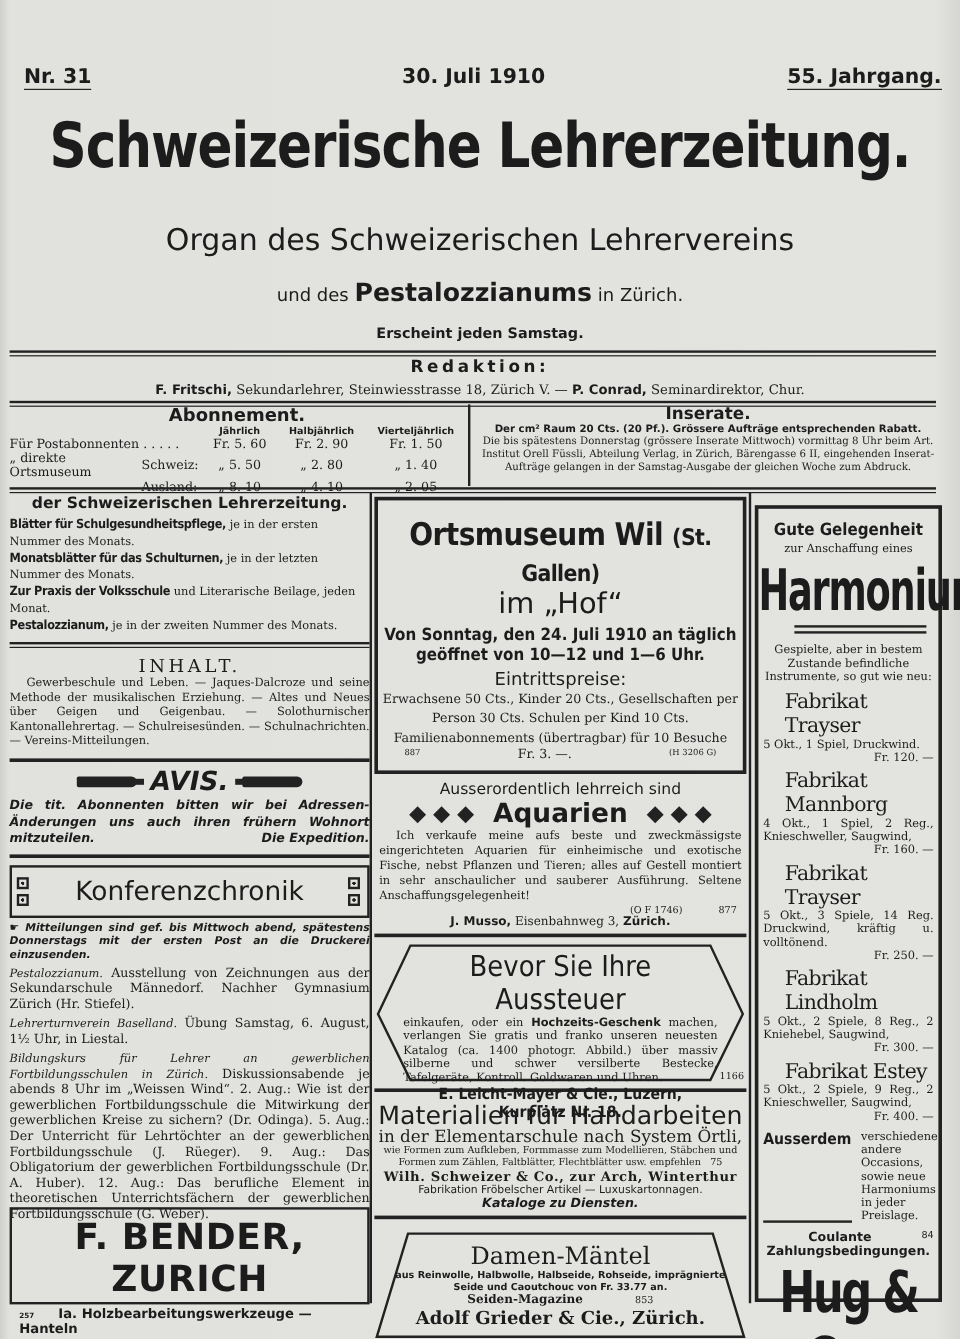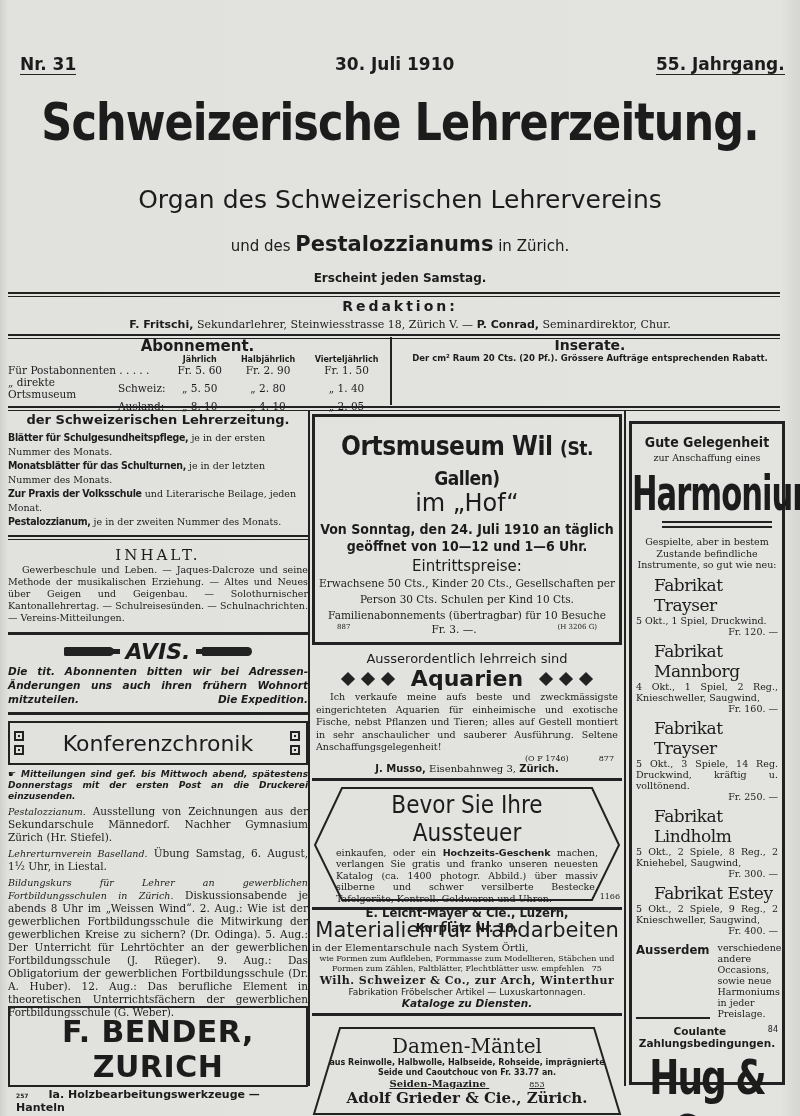--- a/index.html
+++ b/index.html
@@ -70,31 +70,31 @@
   .aqua-sig{text-align:center;font-size:10px;}
   .aqua-sig b{font-family:"DejaVu Sans",sans-serif;}
   .aus{margin-top:4px;height:118px;position:relative;text-align:center;}
   .aus svg{position:absolute;left:0;top:0;}
   .aus-in{position:relative;padding:6px 24px 0;}
   .aus-h{font:24px "DejaVu Sans Condensed","DejaVu Sans",sans-serif;}
   .aus-t{font-size:9.5px;line-height:11.5px;text-align:justify;}
   .aus-t b{font-family:"DejaVu Sans",sans-serif;}
   .aus-sig{font:bold 13px "DejaVu Sans Condensed","DejaVu Sans",sans-serif;margin-top:1px;}
   .mat-h{text-align:center;font:21px "DejaVu Sans",sans-serif;margin-top:8px;}
-  .mat-t{text-align:left;font-size:10px;line-height:12px;}
+  .mat-t{text-align:center;font-size:14px;line-height:12px;}
   .mat-s{font-size:8px;line-height:10px;text-align:center;}
   .mat-sig{text-align:center;font:bold 11px "DejaVu Serif",serif;letter-spacing:0.5px;}
   .mat-fab{text-align:center;font:9px "DejaVu Sans",sans-serif;}
   .mat-kat{text-align:center;font:bold italic 10.5px "DejaVu Sans",sans-serif;}
   .dam{margin-top:10px;height:90px;position:relative;text-align:center;}
   .dam svg{position:absolute;left:0;top:0;}
   .dam-in{position:relative;padding-top:8px;}
   .dam-h{font:20px "DejaVu Serif",serif;}
   .dam-t{font:bold 8px "DejaVu Sans",sans-serif;line-height:10px;}
-  .dam-m{font:bold 10px "DejaVu Serif",serif;text-decoration:underline;}
+  .dam-m{font:bold 10px "DejaVu Serif",serif;}
   .dam-sig{font:bold 15px "DejaVu Serif",serif;}
   .col3{left:629px;top:421px;width:150px;height:658px;border:3px solid #222;text-align:center;}
   .harm-1{font:bold 14px "DejaVu Sans Condensed","DejaVu Sans",sans-serif;margin-top:10px;}
   .harm-2{font-size:9.5px;margin-top:2px;}
   .harm-h{font:bold 34px "DejaVu Sans Condensed","DejaVu Sans",sans-serif;letter-spacing:-1px;transform:scaleY(1.4);margin-top:10px;}
   .harm-rule{width:110px;margin:8px 0 0 30px;border-top:2px solid #222;border-bottom:2px solid #222;height:3px;}
   .harm-t{font-size:9.5px;line-height:11.5px;padding:0 4px;margin-top:8px;}
   .fab{font:17px "DejaVu Serif",serif;text-align:left;padding-left:22px;margin-top:4px;letter-spacing:-0.5px;}
   .fab-d{font-size:9.5px;line-height:11px;text-align:justify;padding:0 4px;}
   .fab-p{text-align:right;font-size:9.5px;padding-right:4px;}
@@ -164,20 +164,21 @@
         <td align="center">„ 2. 05</td>
       </tr>
     </tbody>
       </table>
   </div>
   <div class="abs vline" style="left:390px;top:337px;height:68px;"></div>
 
   <div class="abs ins">
     <h3>Inserate.</h3>
     <div class="l1">Der cm² Raum 20 Cts. (20 Pf.). Grössere Aufträge entsprechenden Rabatt.</div>
+    <div>Die bis spätestens Donnerstag (grössere Inserate Mittwoch) vormittag 8 Uhr beim Art. Institut Orell Füssli, Abteilung Verlag, in Zürich, Bärengasse 6 II, eingehenden Inserat-Aufträge gelangen in der Samstag-Ausgabe der gleichen Woche zum Abdruck.</div>
   </div>
   <div class="abs rule2" style="left:8px;top:406px;width:772px;"></div>
 
   <div class="abs col1">
     <div class="beil-s">der Schweizerischen Lehrerzeitung.</div>
     <div class="beil-l">
       <div><b>Blätter für Schulgesundheitspflege,</b><span> je in der ersten Nummer des Monats.</span></div>
       <div><b>Monatsblätter für das Schulturnen,</b><span> je in der letzten Nummer des Monats.</span></div>
       <div><b>Zur Praxis der Volksschule</b><span> und Literarische Beilage, jeden Monat.</span></div>
       <div><b>Pestalozzianum,</b><span> je in der zweiten Nummer des Monats.</span></div>

